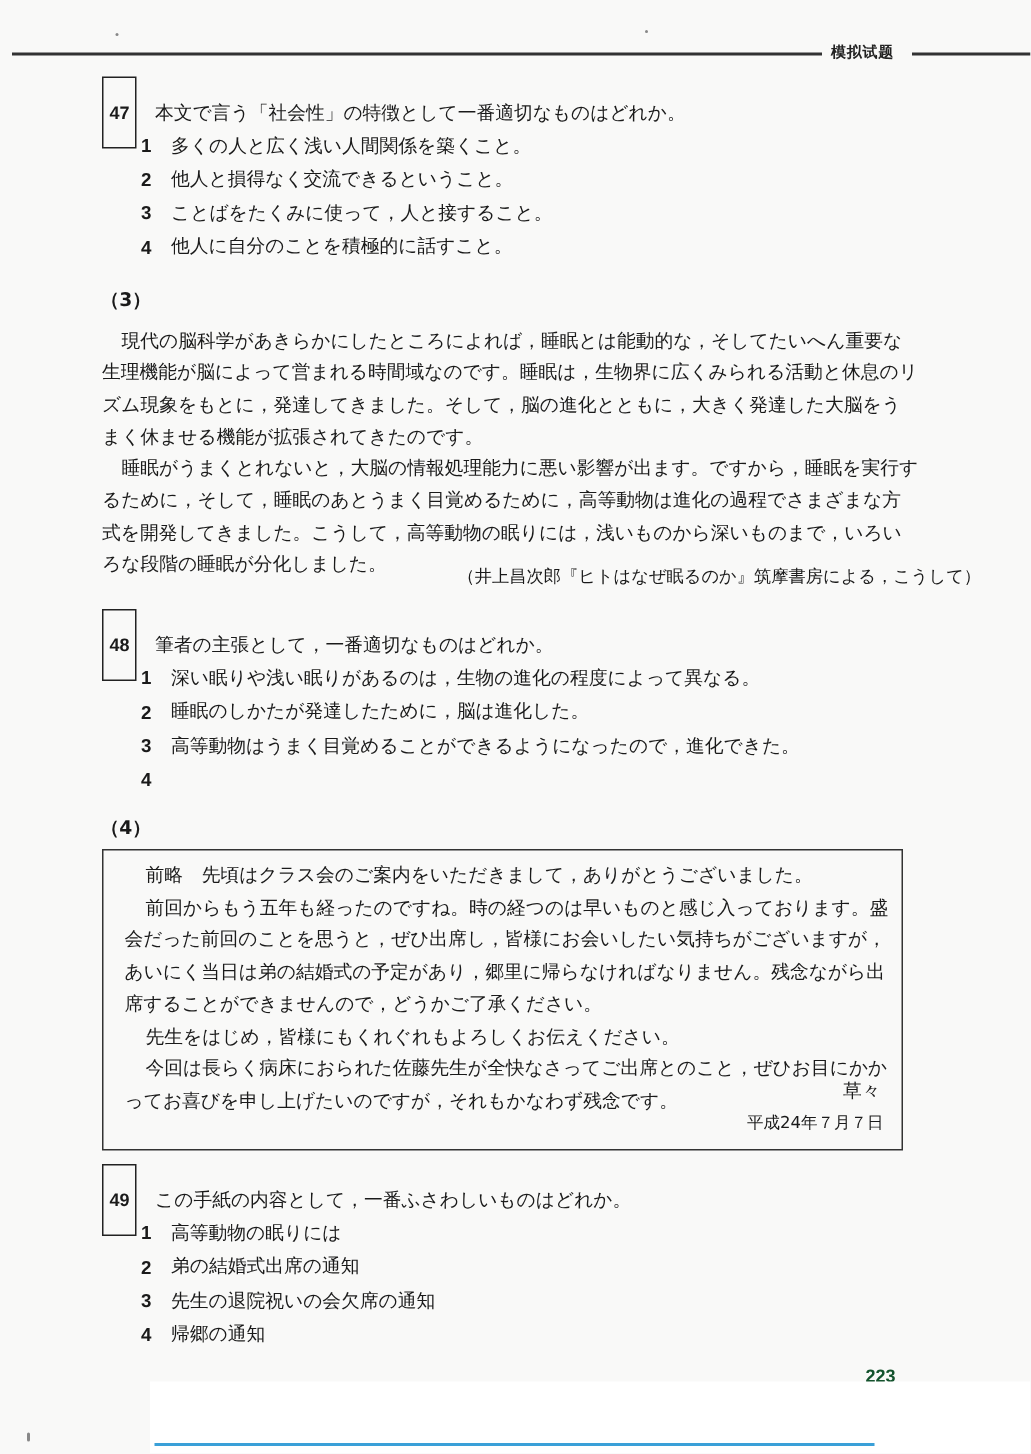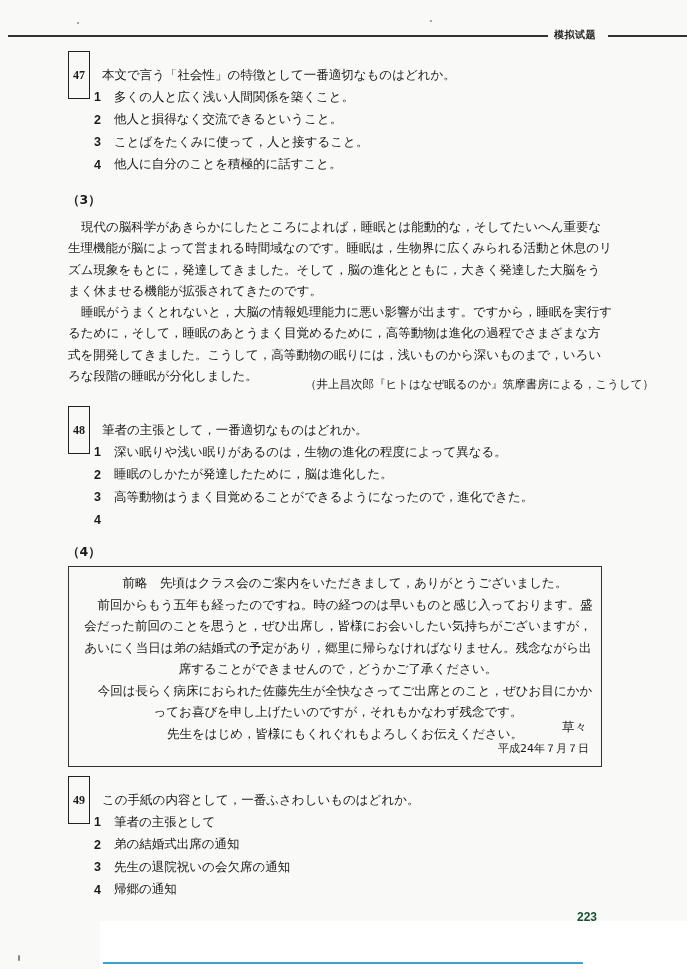--- a/index.html
+++ b/index.html
@@ -11,37 +11,37 @@
   }
   .page-bg { position: absolute; left: 0; top: 0; width: 687px; height: 969px; background: #f9f9f8; }
   .header-rule { position: absolute; top: 35px; height: 1.5px; background: #333; }
   .header-rule.left { left: 8px; width: 540px; }
   .header-rule.right { left: 608px; width: 79px; }
   .header-title { position: absolute; left: 554px; top: 28px; font-size: 10px; font-weight: bold; color: #222; letter-spacing: 0.5px; }
 
   .block { position: absolute; left: 68px; }
   .q-line { display: flex; align-items: center; font-size: 12.5px; height: 22px; }
   .q-num {
-    display: inline-block; border: 1px solid #222; font-family: Liberation Serif, serif;
+    display: inline-block; border: 1px solid #222; font-family: Liberation Sans, sans-serif;
     font-weight: bold; font-size: 12px; line-height: 14px; padding: 16px 4px; margin-right: 12px;
   }
   .opt { display: flex; font-size: 12.5px; height: 22.5px; align-items: center; padding-left: 26px; }
   .opt-num { font-family: "Liberation Sans", sans-serif; font-weight: bold; width: 20px; font-size: 12.5px; }
 
   .section-label { position: absolute; left: 67px; font-size: 12.5px; font-weight: bold; }
   .para { position: absolute; left: 68px; width: 545px; font-size: 12.5px; line-height: 21.3px; }
   .para p { margin: 0; text-indent: 13px; }
   .citation { position: absolute; left: 305px; top: 377px; font-size: 11.5px; }
 
   .letter-box {
     position: absolute; left: 68px; top: 566px; width: 534px; height: 201px;
     border: 1px solid #333; box-sizing: border-box;
   }
   .letter-box .lines { position: absolute; left: 14px; top: 5px; width: 510px; font-size: 12.5px; line-height: 21.5px; }
-  .letter-box p { margin: 0; text-align: center; }
+  .letter-box p { margin: 0; }
   .letter-box .indent { text-indent: 14px; }
   .letter-closing { position: absolute; right: 14px; top: 152px; font-size: 12.5px; }
   .letter-date { position: absolute; right: 12px; top: 174px; font-size: 11px; }
 
   .page-number { position: absolute; left: 577px; top: 910px; font-family: "Liberation Sans", sans-serif; font-weight: bold; font-size: 12px; color: #14532d; text-decoration: underline; }
   .white-strip { position: absolute; left: 100px; top: 921px; width: 587px; height: 48px; background: #ffffff; }
   .blue-rule { position: absolute; left: 103px; top: 962px; width: 480px; height: 1.5px; background: #3aa0d8; }
   .speck { position: absolute; width: 2px; height: 2px; background: #888; border-radius: 1px; }
 </style>
 </head>
@@ -103,35 +103,35 @@
   <div class="opt">
       <span class="opt-num">4</span>
     </div>
 </div>
 
 <div class="section-label" style="top:544px;">（4）</div>
 <div class="letter-box">
   <div class="lines">
     <p class="indent">前略　先頃はクラス会のご案内をいただきまして，ありがとうございました。</p>
     <p class="indent">前回からもう五年も経ったのですね。時の経つのは早いものと感じ入っております。盛会だった前回のことを思うと，ぜひ出席し，皆様にお会いしたい気持ちがございますが，あいにく当日は弟の結婚式の予定があり，郷里に帰らなければなりません。残念ながら出席することができませんので，どうかご了承ください。</p>
+    <p class="indent">先生をはじめ，皆様にもくれぐれもよろしくお伝えください。</p>
     <p class="indent">今回は長らく病床におられた佐藤先生が全快なさってご出席とのこと，ぜひお目にかかってお喜びを申し上げたいのですが，それもかなわず残念です。</p>
-    <p class="indent">先生をはじめ，皆様にもくれぐれもよろしくお伝えください。</p>
   </div>
   <div class="letter-closing">草々</div>
   <div class="letter-date">平成24年７月７日</div>
 </div>
 
 <div class="block" style="top:789px;">
   <div class="q-line">
     <span class="q-num">49</span>
     <span>この手紙の内容として，一番ふさわしいものはどれか。</span>
   </div>
   <div class="opt">
       <span class="opt-num">1</span>
-      <span>筆者の主張として</span>
+      <span>高等動物の眠りには</span>
     </div>
   <div class="opt">
       <span class="opt-num">2</span>
       <span>弟の結婚式出席の通知</span>
     </div>
   <div class="opt">
       <span class="opt-num">3</span>
       <span>先生の退院祝いの会欠席の通知</span>
     </div>
   <div class="opt">

